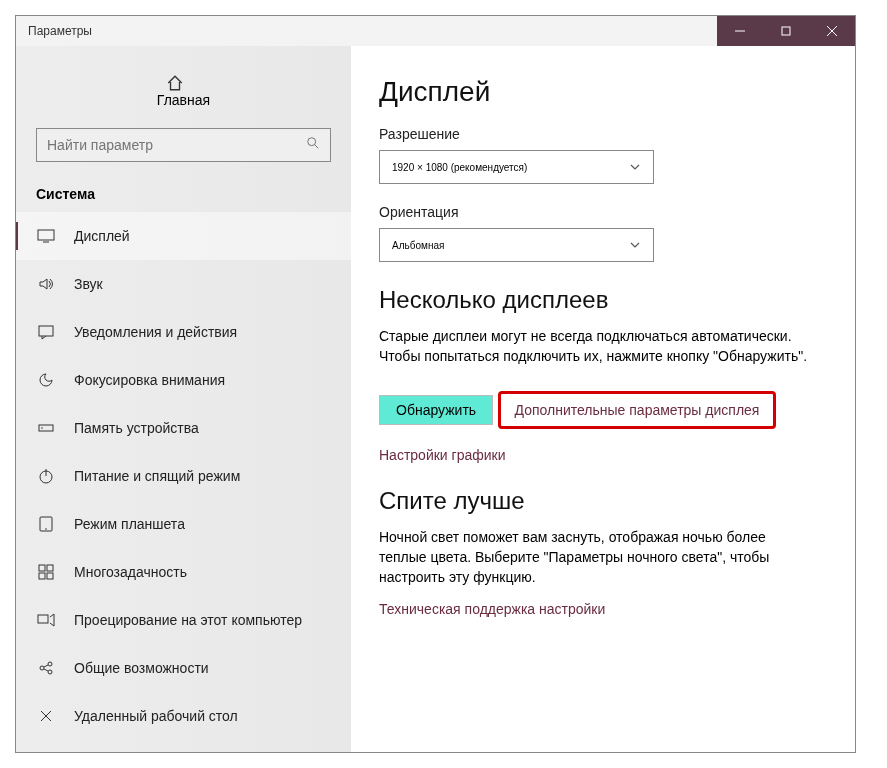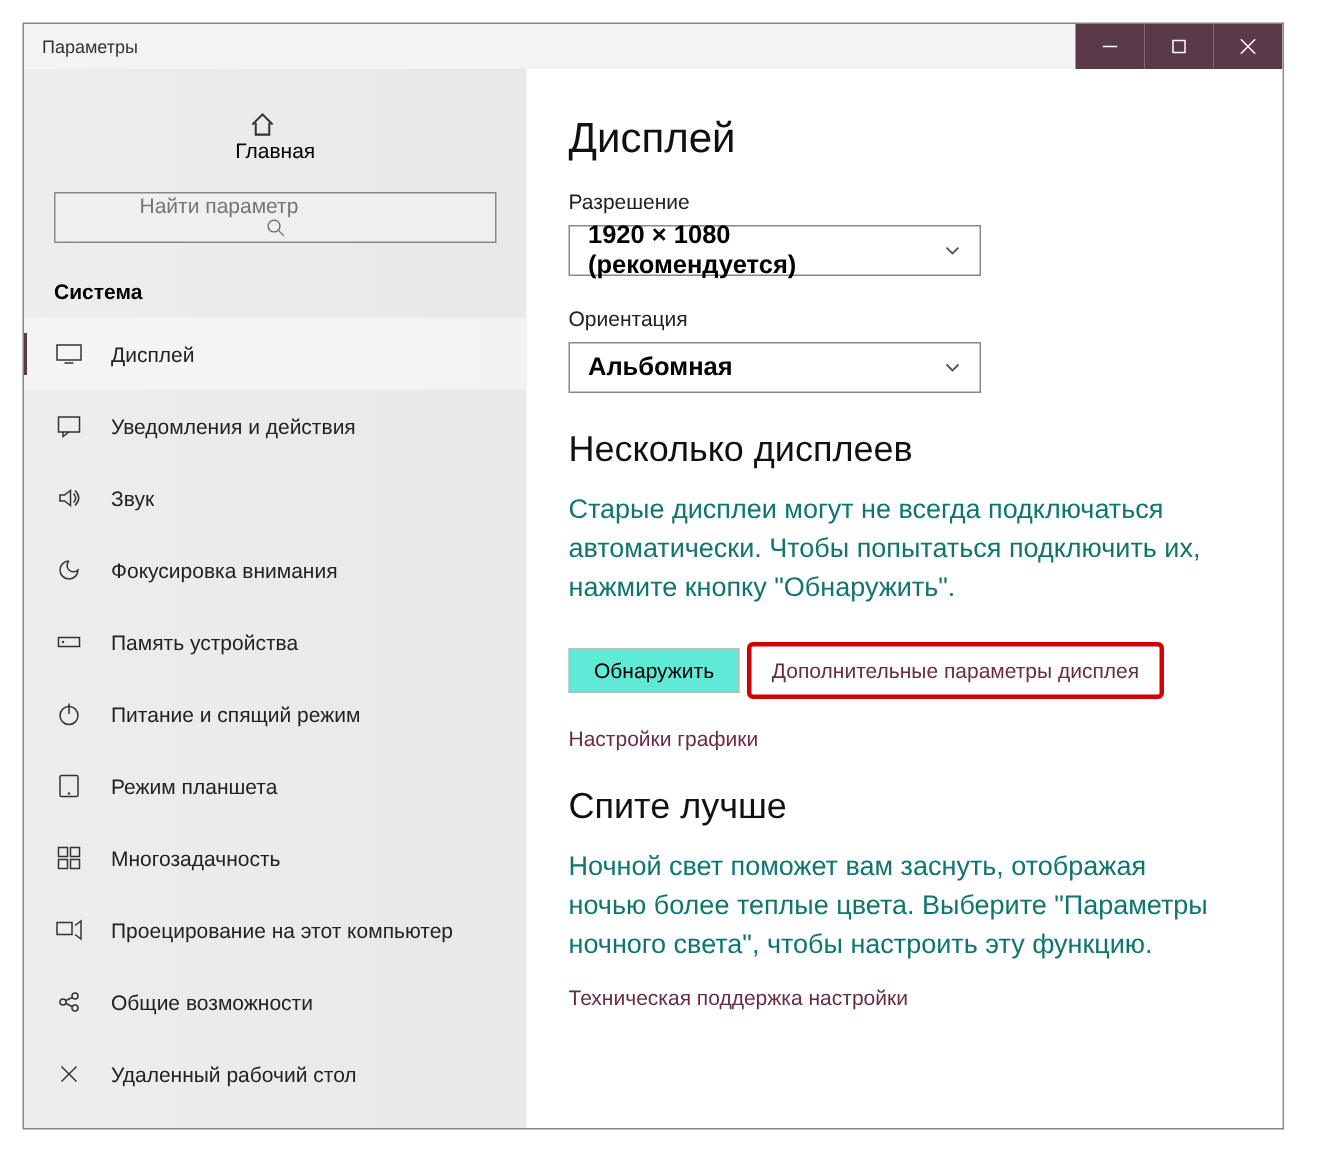--- a/index.html
+++ b/index.html
@@ -61,21 +61,20 @@
 }
 .home-row .ic { width: 18px; height: 18px; margin-right: 18px; display:flex; align-items:center; justify-content:center; }
 .searchbox {
   margin: 0 20px 18px 20px;
   height: 34px;
   border: 1px solid #888;
   background: #efefef;
   display: flex;
   align-items: center;
   padding: 0 10px;
-  flex-direction: column;
 }
 .searchbox input {
   flex: 1;
   border: none;
   background: transparent;
   outline: none;
   font-size: 14px;
   color: #555;
 }
 .section-label {
@@ -133,34 +132,33 @@
 }
 .combo {
   width: 275px;
   height: 34px;
   border: 1px solid #888;
   background: #fff;
   display: flex;
   align-items: center;
   justify-content: space-between;
   padding: 0 12px;
-  font-size: 17px;
+  font-size: 10px;
   margin-bottom: 20px;
-  font-weight: bold;
 }
 .combo svg { width: 12px; height: 12px; }
 .section-h2 {
   font-size: 24px;
   font-weight: 400;
   color: #111;
   margin: 24px 0 12px 0;
 }
 .para {
-  font-size: 18px;
-  color: #0f766e;
+  font-size: 14px;
+  color: #000000;
   line-height: 1.45;
   margin-bottom: 14px;
   max-width: 430px;
 }
 .btn {
   display: inline-block;
   background: #5eead4;
   border: 1px solid #bbb;
   padding: 6px 16px;
   font-size: 14px;
@@ -237,34 +235,34 @@
             <svg viewBox="0 0 18 18">
               <rect x="1" y="3" width="16" height="10" fill="none" stroke="#333"></rect>
               <line x1="6" y1="15" x2="12" y2="15" stroke="#333"></line>
             </svg>
           </span>
         <span>Дисплей</span>
       </div>
       <div class="nav-item">
         <span class="nav-ic">
             <svg viewBox="0 0 18 18">
+              <path d="M3 7 V11 H6 L10 14 V4 L6 7 Z" fill="none" stroke="#333"></path>
+              <path d="M12 6 Q15 9 12 12 M13 4 Q18 9 13 14" fill="none" stroke="#333"></path>
+            </svg>
+          </span>
+        <span>Звук</span>
+      </div>
+      <div class="nav-item">
+        <span class="nav-ic">
+            <svg viewBox="0 0 18 18">
               <rect x="2" y="3" width="14" height="10" fill="none" stroke="#333"></rect>
               <path d="M5 13 L5 16 L9 13" fill="none" stroke="#333"></path>
             </svg>
           </span>
         <span>Уведомления и действия</span>
-      </div>
-      <div class="nav-item">
-        <span class="nav-ic">
-            <svg viewBox="0 0 18 18">
-              <path d="M3 7 V11 H6 L10 14 V4 L6 7 Z" fill="none" stroke="#333"></path>
-              <path d="M12 6 Q15 9 12 12 M13 4 Q18 9 13 14" fill="none" stroke="#333"></path>
-            </svg>
-          </span>
-        <span>Звук</span>
       </div>
       <div class="nav-item">
         <span class="nav-ic">
             <svg viewBox="0 0 18 18">
               <path d="M9 3 A6 6 0 1 0 15 9 A4 4 0 0 1 9 3" fill="none" stroke="#333"></path>
             </svg>
           </span>
         <span>Фокусировка внимания</span>
       </div>
       <div class="nav-item">

